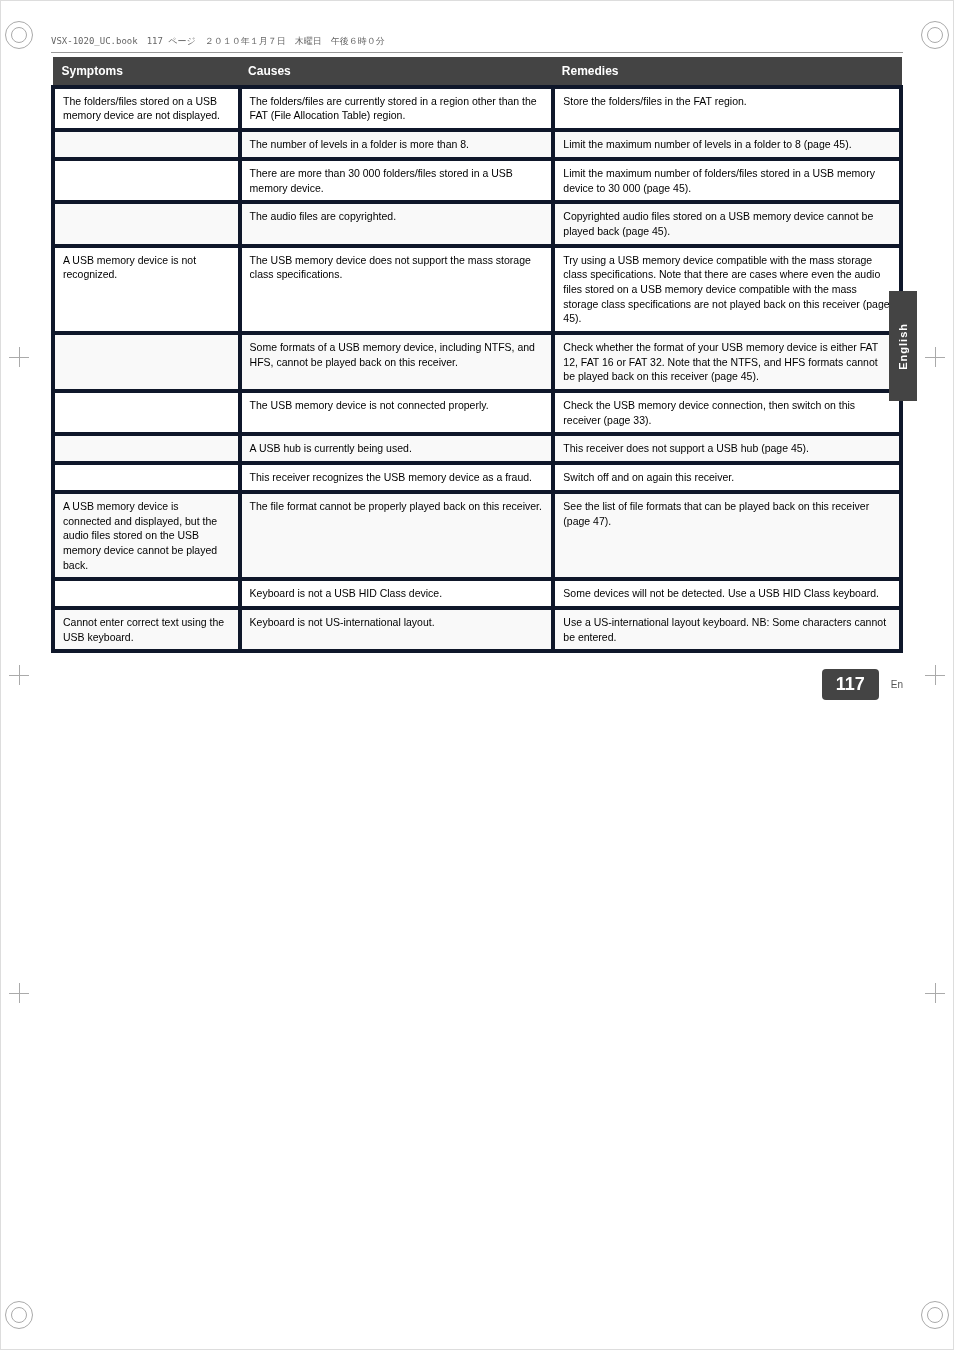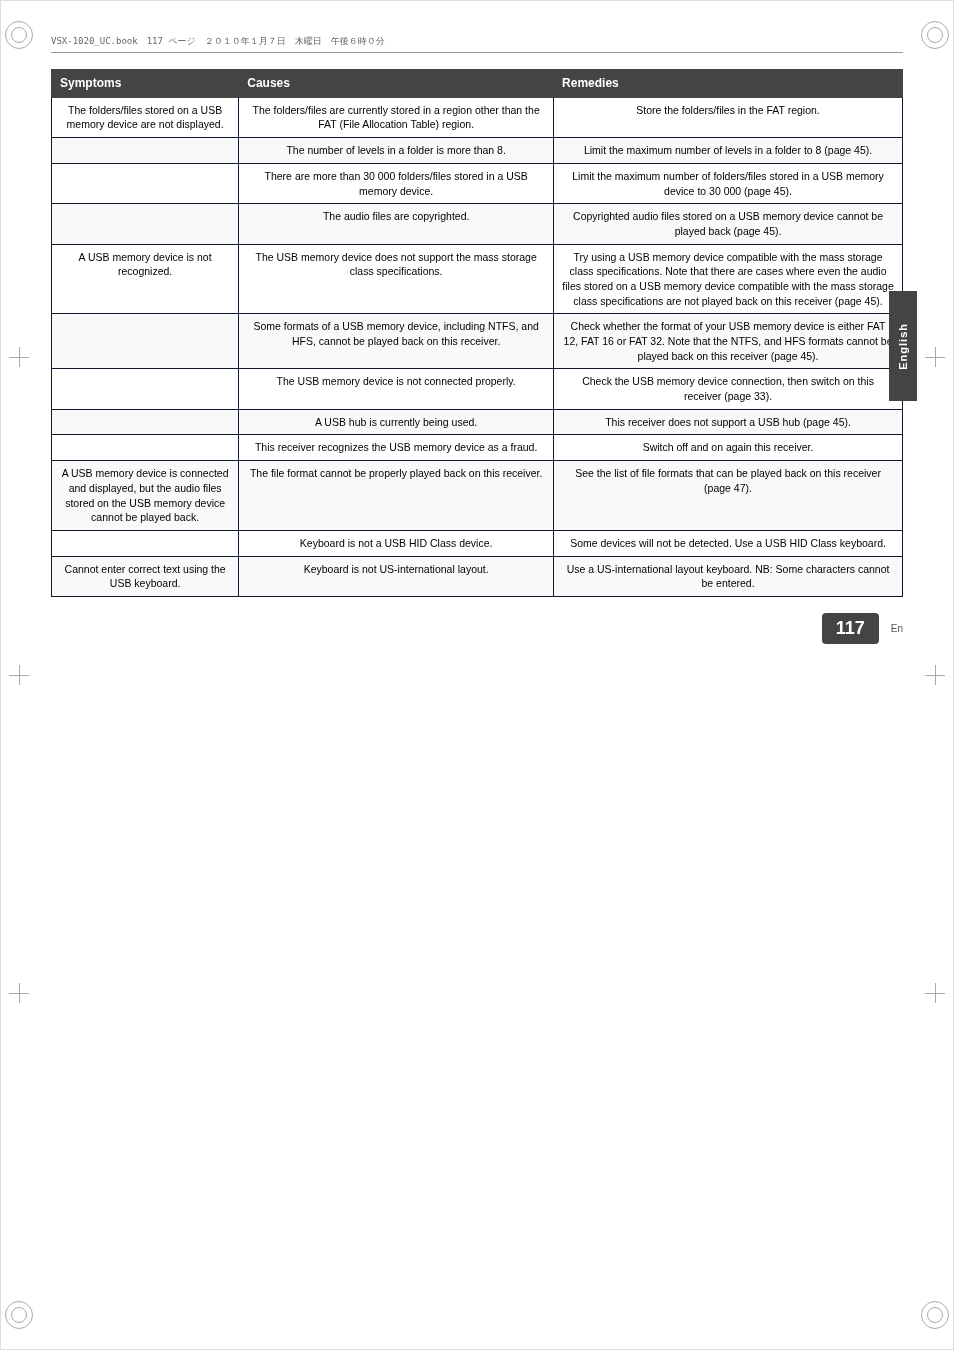--- a/index.html
+++ b/index.html
@@ -42,22 +42,21 @@
       padding: 5px 8px;
       text-align: left;
       font-weight: bold;
       font-size: 12px;
       border: 1px solid #444;
     }
 
     .usb-table tbody td {
       padding: 5px 8px;
       vertical-align: top;
-      border: 1px solid #0f172a;
-      text-align: center;
+      border: 4px solid #0f172a;
     }
 
     .usb-table tbody tr:nth-child(even) td {
       background: #f9f9f9;
     }
 
     .col-symptoms { width: 22%; }
     .col-causes { width: 37%; }
     .col-remedies { width: 41%; }
 
@@ -72,21 +71,21 @@
 
     
     .print-header-line {
       display: flex;
       align-items: center;
       font-family: monospace;
       font-size: 9px;
       color: #666;
       border-bottom: 1px solid #999;
       padding: 4px 0;
-      margin-bottom: 16px;
+      margin-bottom: 4px;
     }
 
     .outer-frame {
       position: relative;
       width: 954px;
       min-height: 1350px;
       border: 1px solid #ddd;
       overflow: hidden;
     }
 

